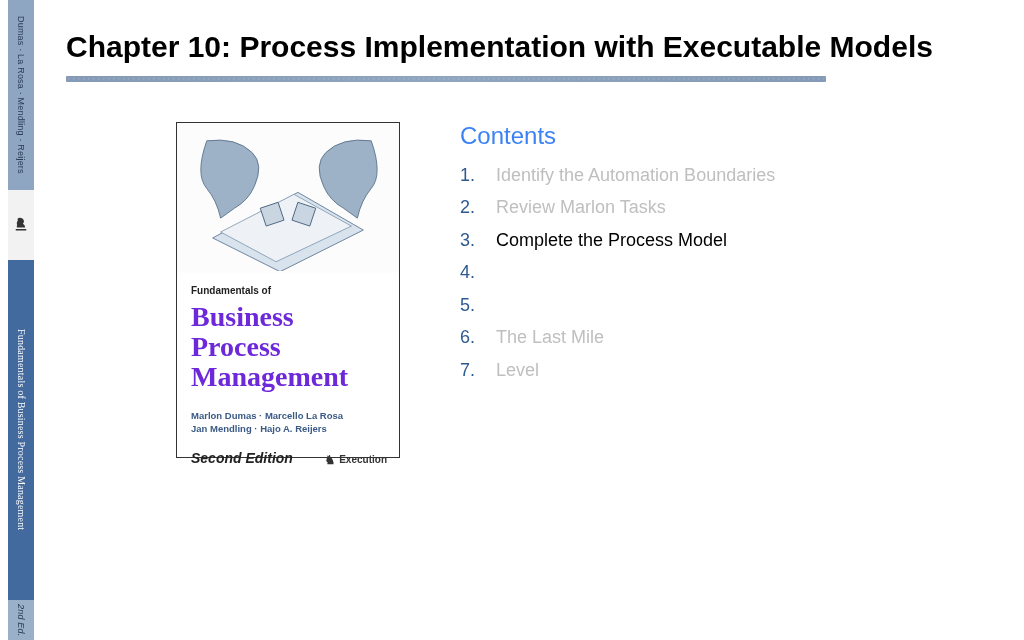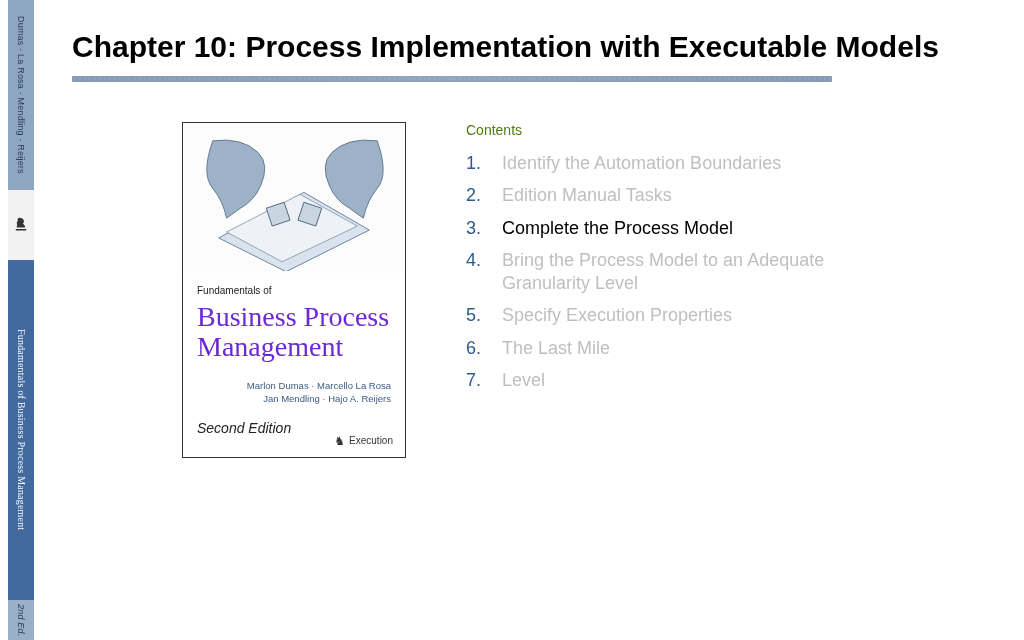--- a/index.html
+++ b/index.html
@@ -32,21 +32,21 @@
     letter-spacing: 0.2px;
   }
   .spine-top .vtext { color: #2a3c56; }
   .spine-bottom .vtext { color: #fff; font-size: 10px; font-family: Georgia, 'Times New Roman', serif; }
   .spine-foot .vtext { color: #2a3c56; font-style: italic; font-size: 9px; }
   .spine-mid svg { width: 18px; height: 18px; }
 
   
   .slide {
     position: absolute;
-    left: 34px; top: 0;
+    left: 28px; top: 0;
     width: 982px; height: 640px;
     padding: 28px 34px 20px 38px;
   }
   .title {
     font-size: 30px;
     font-weight: 700;
     color: #000;
     line-height: 1.25;
     margin-bottom: 10px;
   }
@@ -88,36 +88,37 @@
     flex: 0 0 150px;
     background: #fdfdfd;
     position: relative;
     overflow: hidden;
   }
   .cover-art svg { position:absolute; inset:0; }
   .cover-text {
     flex: 1;
     padding: 12px 14px 10px 14px;
     position: relative;
+    font-weight: bold;
   }
   .cover-fund { font-size: 10px; color: #222; margin-bottom: 6px; }
   .cover-bpm  { font-family: Georgia, 'Times New Roman', serif; color: #6d28d9; font-size: 28px; line-height: 1.08; margin-bottom: 18px; }
-  .cover-auth { font-size: 9.5px; color: #3a5a85; line-height: 1.35; margin-bottom: 14px; text-align: right; }
+  .cover-auth { font-size: 9.5px; color: #3a5a85; line-height: 1.35; margin-bottom: 14px; }
   .cover-ed   { font-size: 14px; color: #222; font-style: italic; }
   .cover-pub  {
     position: absolute;
     right: 12px; bottom: 10px;
     font-size: 10px; color: #333;
     display: flex; align-items: center; gap: 4px;
   }
   .cover-pub .horse { font-size: 12px; line-height: 1; }
 
   
   .contents { flex: 1; }
-  .contents-title { font-size: 14px; color: #4d7c0f; margin-bottom: 14px; }
+  .contents-title { font-size: 24px; color: #3b82f6; margin-bottom: 14px; }
   .item {
     display: flex;
     align-items: flex-start;
     gap: 16px;
     font-size: 18px;
     line-height: 1.25;
     margin-bottom: 10px;
   }
   .item .num { color: #2f5a8f; min-width: 20px; }
   .item .lbl { color: #bfbfbf; max-width: 380px; }
@@ -184,33 +185,31 @@
 
     <div class="contents">
       <div class="contents-title">Contents</div>
       <div id="contents-list">
           <div class="item">
             <span class="num">1.</span>
             <span class="lbl">Identify the Automation Boundaries</span>
           </div>
           <div class="item">
             <span class="num">2.</span>
-            <span class="lbl">Edition Manual Tasks</span>
+            <span class="lbl">Review Marlon Tasks</span>
           </div>
           <div class="item active">
             <span class="num">3.</span>
             <span class="lbl">Complete the Process Model</span>
           </div>
           <div class="item">
             <span class="num">4.</span>
-            <span class="lbl">Bring the Process Model to an Adequate Granularity Level</span>
           </div>
           <div class="item">
             <span class="num">5.</span>
-            <span class="lbl">Specify Execution Properties</span>
           </div>
           <div class="item">
             <span class="num">6.</span>
             <span class="lbl">The Last Mile</span>
           </div>
           <div class="item">
             <span class="num">7.</span>
             <span class="lbl">Level</span>
           </div>
         </div>

